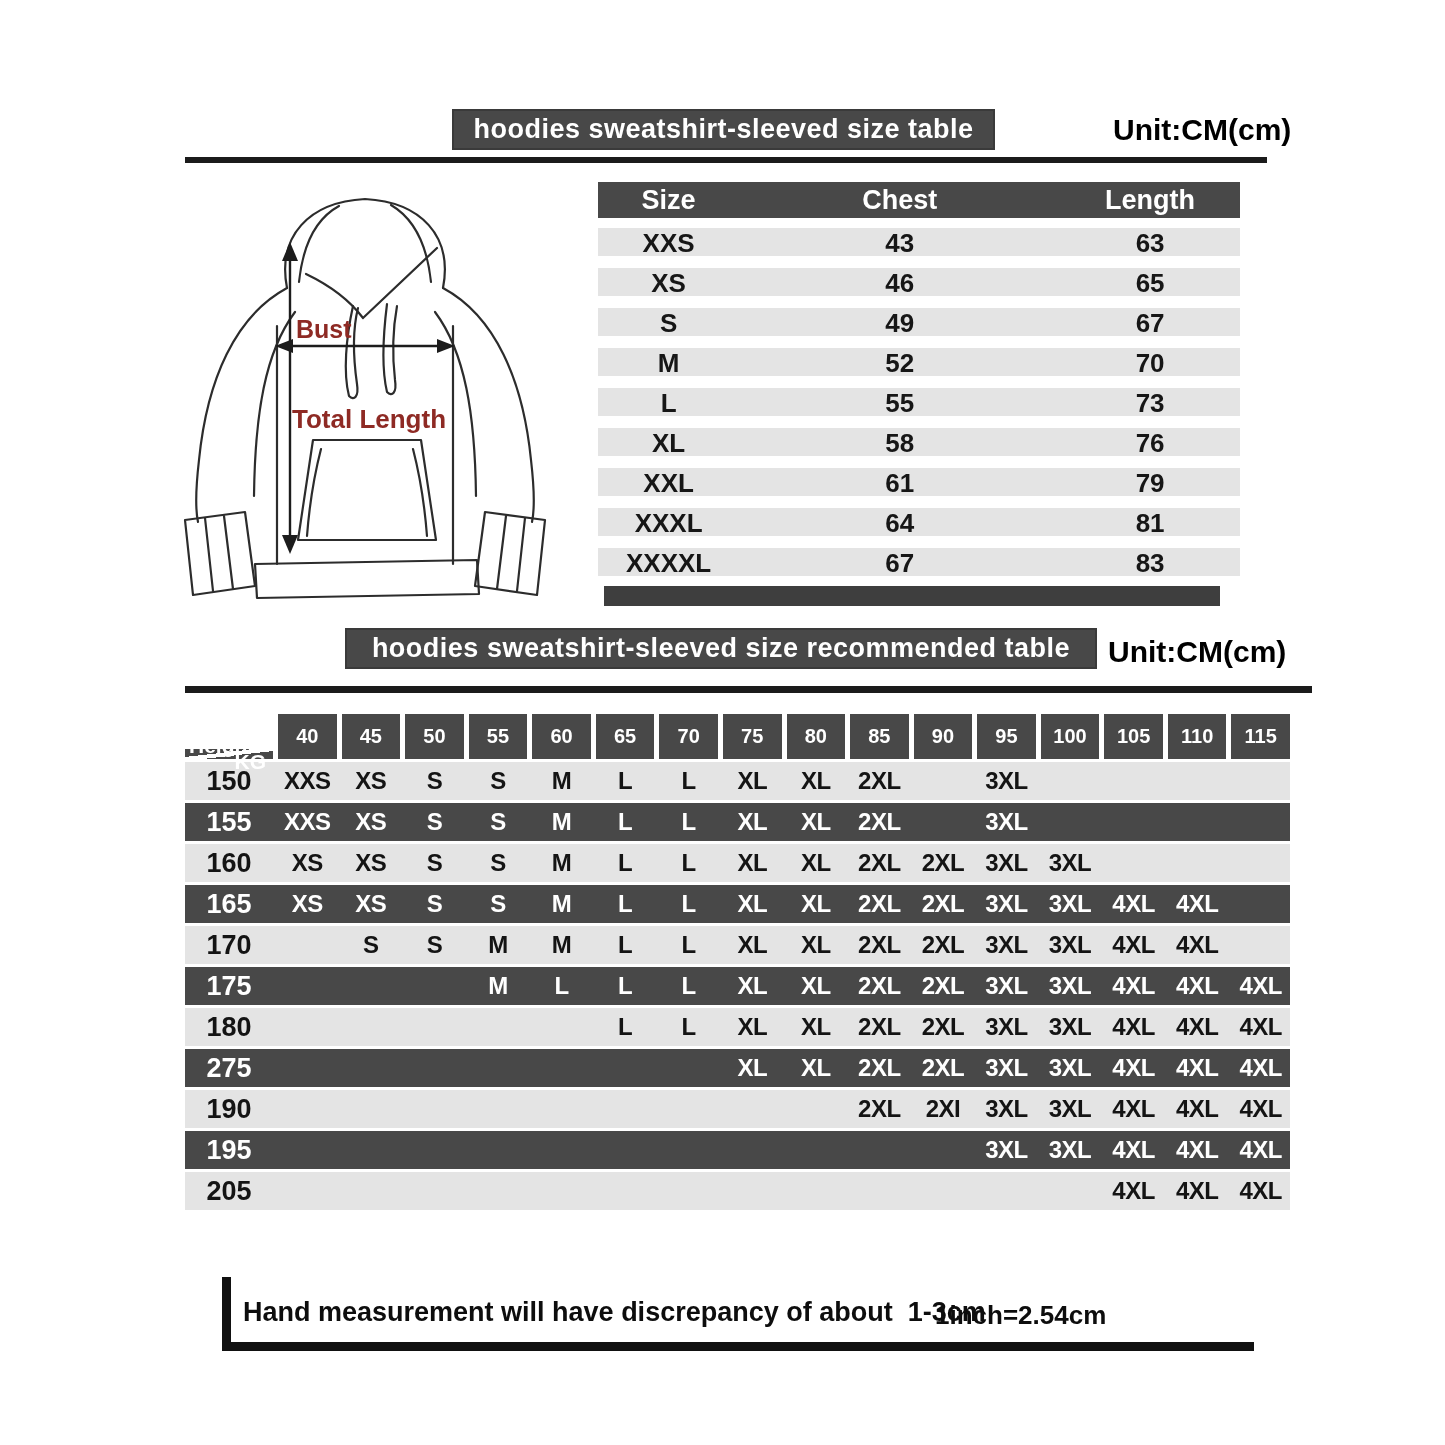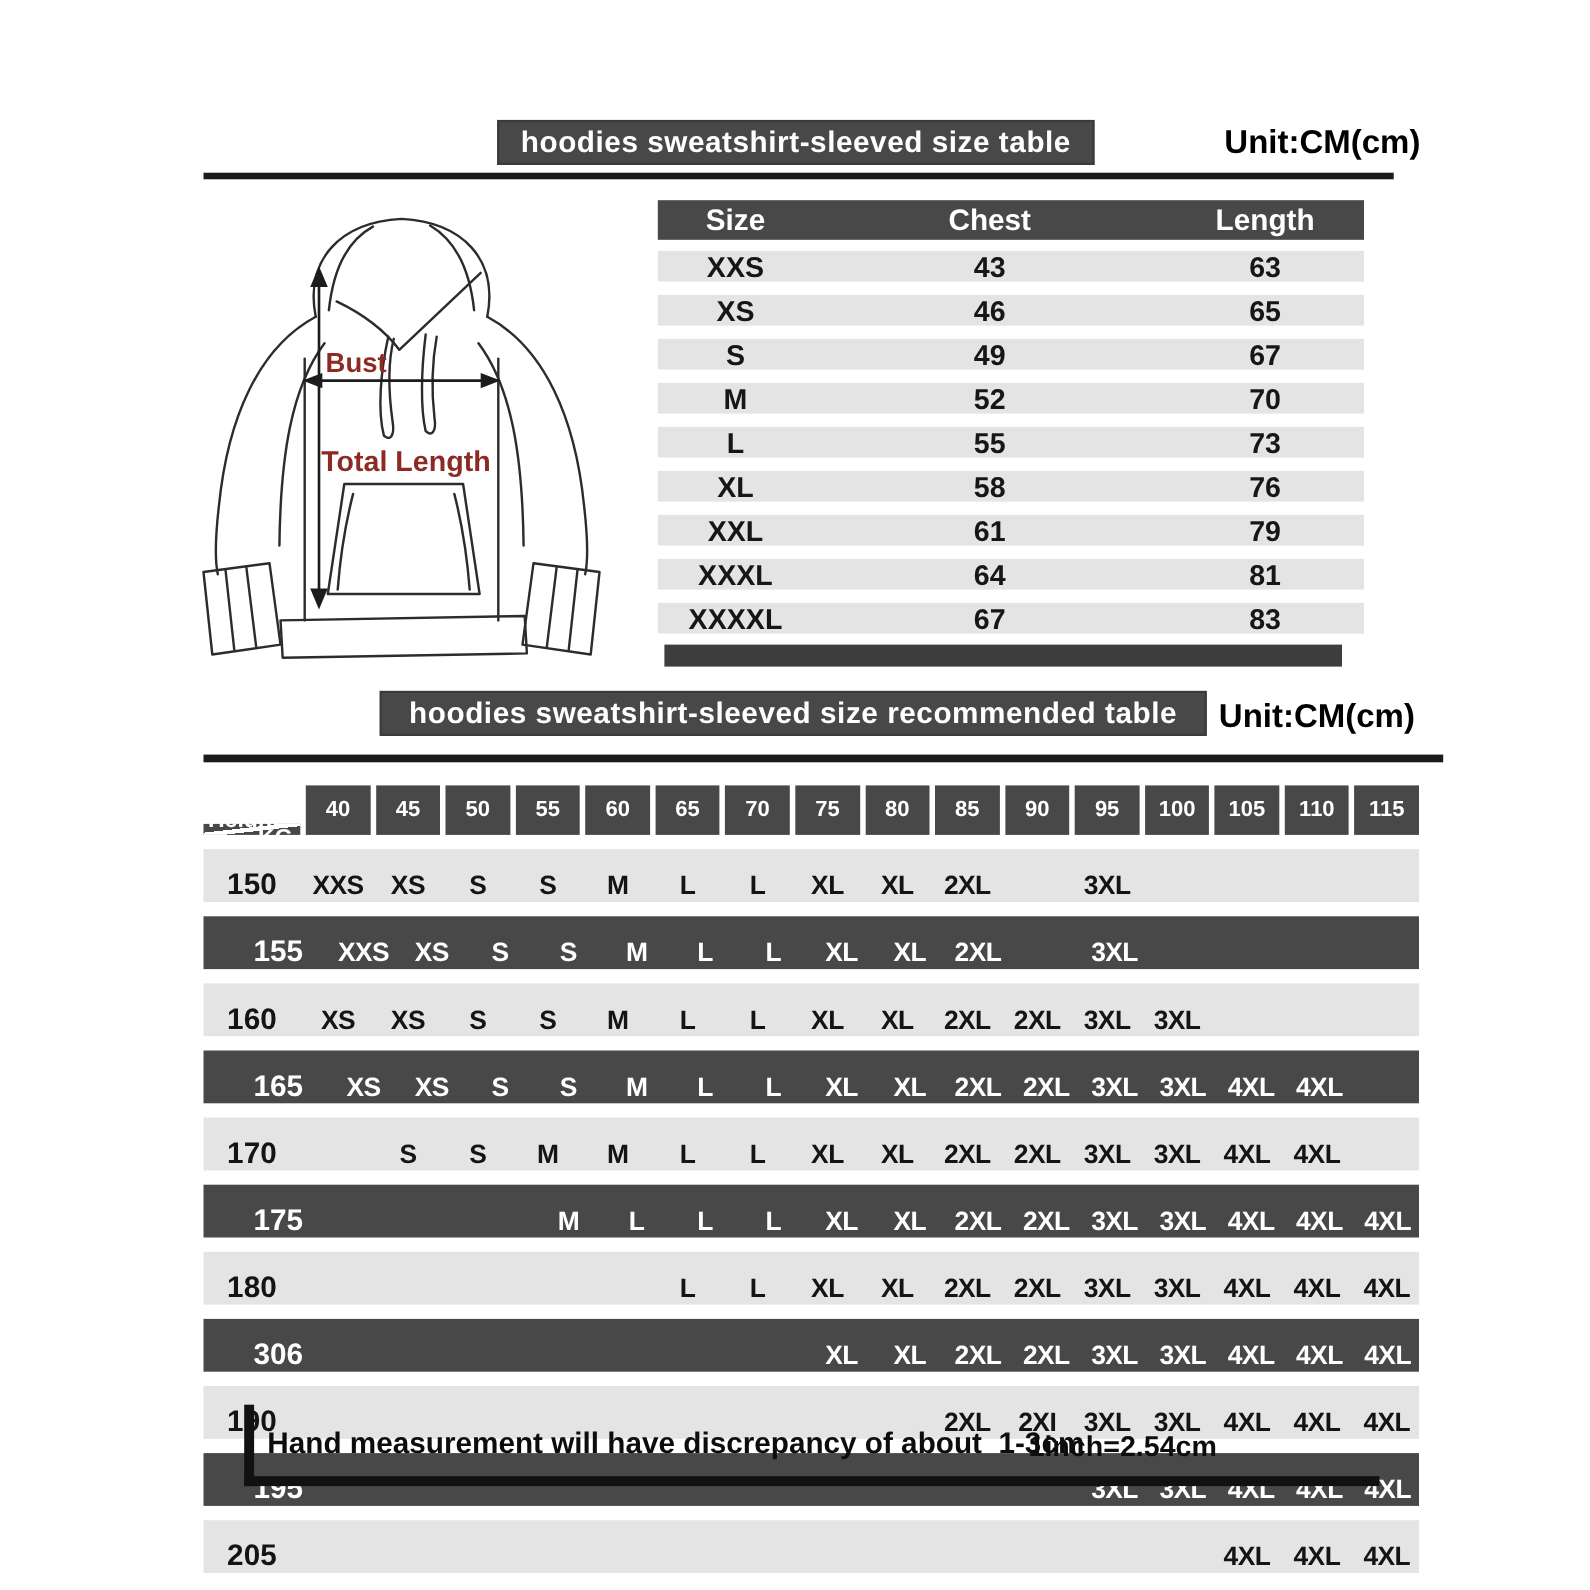--- a/index.html
+++ b/index.html
@@ -33,23 +33,23 @@
 
   
   .rec-table{position:absolute; left:185px; top:714px; width:1105px;}
   .rt-header{display:flex; gap:5px; height:45px;}
   .rt-corner{width:88px; flex:0 0 88px; background:var(--bar); position:relative; color:#fff;
     background-image:linear-gradient(to bottom right, rgba(0,0,0,0) calc(50% - 2px), #fff calc(50% - 2px), #fff calc(50% + 2px), rgba(0,0,0,0) calc(50% + 2px));margin-top:35px;}
   .rt-corner .kg{position:absolute; top:1px; right:7px; font-size:21px;}
   .rt-corner .hgt{position:absolute; bottom:1px; left:4px; font-size:21px;}
   .rt-kg{flex:1; background:var(--bar); color:#fff; font-size:20px;
     display:flex; align-items:center; justify-content:center;}
-  .rt-row{display:flex; gap:5px; height:48px; margin-top:13px; align-items:flex-end; text-align:center;}
+  .rt-row{display:flex; gap:5px; height:38px; margin-top:3px; align-items:center; text-align:center;}
   .rt-light{background:var(--rowlight); color:#141414;}
-  .rt-dark{background:var(--bar); color:#fff;padding-left:24px;}
+  .rt-dark{background:var(--bar); color:#fff;}
   .rt-h{width:88px; flex:0 0 88px; font-size:27px;}
   .rt-c{flex:1; font-size:24px; letter-spacing:-0.5px; white-space:nowrap;}
 
   
   .note-vline{position:absolute; left:222px; top:1277px; width:9px; height:74px; background:#111;}
   .note-hline{position:absolute; left:222px; top:1342px; width:1032px; height:9px; background:#111;}
   .note-text{position:absolute; left:243px; top:1297px; font-size:27px; color:#0d0d0d; white-space:pre;}
   .note-conv{position:absolute; left:935px; top:1300px; font-size:26px; color:#0d0d0d;}
 
   
@@ -319,21 +319,21 @@
           <div class="rt-c">XL</div>
           <div class="rt-c">2XL</div>
           <div class="rt-c">2XL</div>
           <div class="rt-c">3XL</div>
           <div class="rt-c">3XL</div>
           <div class="rt-c">4XL</div>
           <div class="rt-c">4XL</div>
           <div class="rt-c">4XL</div>
         </div>
         <div class="rt-row rt-dark">
-          <div class="rt-h">306</div>
+          <div class="rt-h">275</div>
           <div class="rt-c"></div>
           <div class="rt-c"></div>
           <div class="rt-c"></div>
           <div class="rt-c"></div>
           <div class="rt-c"></div>
           <div class="rt-c"></div>
           <div class="rt-c"></div>
           <div class="rt-c">XL</div>
           <div class="rt-c">XL</div>
           <div class="rt-c">2XL</div>

